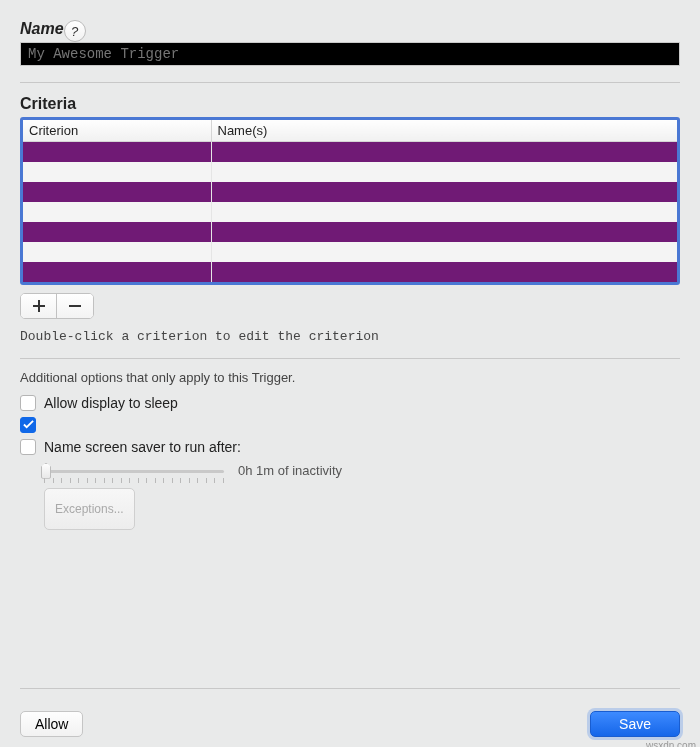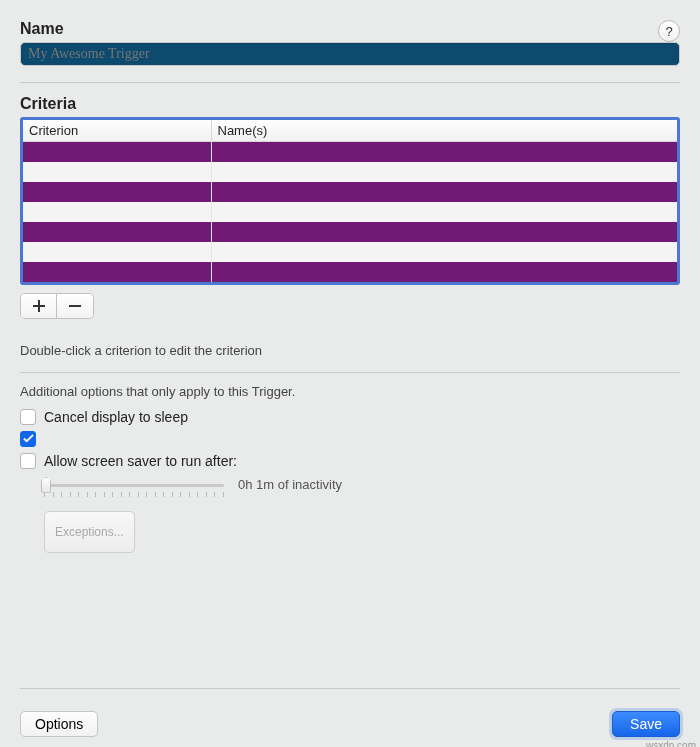--- a/index.html
+++ b/index.html
@@ -14,29 +14,29 @@
     height: 747px;
     position: relative;
   }
   .panel { padding: 20px 20px 0 20px; }
   .section-title { font-size: 16px; font-weight: 700; margin: 0 0 4px 0; }
   .section-desc { font-size: 13px; color: #444; margin-bottom: 8px; line-height: 1.4; }
   .name-input {
     width: 100%;
     height: 24px;
     border: 1px solid #c9c9c9;
-    background: #0c4a6e;
-    border-radius: 5px;
+    background: #000000;
+    border-radius: 0;
     padding: 2px 7px;
     font-size: 14px;
     color: #aaa;
-    font-family: Liberation Serif, serif;
+    font-family: Liberation Mono, monospace;
     box-shadow: inset 0 1px 1px rgba(0,0,0,0.08);
   }
-  .name-header { display:flex; justify-content: space-between; align-items:center; }
+  .name-header { display:flex; align-items:center;font-style:italic; }
   .help-btn {
     width: 22px; height: 22px; border-radius: 50%; border:1px solid #bbb;
     background: linear-gradient(#fff,#f1f1f1);
     display:flex; align-items:center; justify-content:center;
     font-size:13px; color:#333; cursor:pointer;
   }
   .divider { border-top:1px solid #c8c8c8; margin: 16px 0 12px 0; }
   .divider2 { border-top:1px solid #c8c8c8; margin: 14px 0 10px 0; }
   .table-wrap {
     border: 3px solid #4a78d4;
@@ -61,31 +61,31 @@
   .segbtn {
     display:inline-flex; margin-top:8px; border:1px solid #c1c1c1;
     border-radius:5px; overflow:hidden; background:#fff;
   }
   .segbtn button {
     width:36px; height:24px; border:none; background:linear-gradient(#fff,#f3f3f3);
     font-size:16px; font-weight:400; color:#333; cursor:pointer;
     display:flex; align-items:center; justify-content:center; padding:0;
   }
   .segbtn button:first-child { border-right:1px solid #c1c1c1; }
-  .hint { margin-top:24px; font-size:13px; color:#444; }
+  .hint { margin-top:10px; font-size:13px; color:#444;font-family:Liberation Mono, monospace; }
   .opts { margin-top:2px; }
   .opt-row { display:flex; align-items:center; gap:8px; margin:6px 0; font-size:14px; }
   .checkbox {
     width:16px; height:16px; border:1px solid #b5b5b5; border-radius:3px;
     background:#fff; display:inline-flex; align-items:center; justify-content:center;
     flex-shrink:0;
   }
   .checkbox.checked { background:#1068e8; border-color:#1068e8; }
   .checkbox.checked svg { width:11px; height:11px; }
-  .slider-row { display:flex; align-items:center; gap:14px; margin: 4px 0 12px 24px; }
+  .slider-row { display:flex; align-items:center; gap:14px; margin: 4px 0 3px 24px; }
   .slider {
     position:relative; width:180px; height:20px;
   }
   .slider-track {
     position:absolute; top:9px; left:0; right:0; height:3px;
     background:#c9c9c9; border-radius:2px;
   }
   .slider-knob {
     position:absolute; top:2px; left:0; width:10px; height:16px;
     background:linear-gradient(#fdfdfd,#e8e8e8);
@@ -109,21 +109,21 @@
     display:flex; justify-content:space-between; align-items:center;
   }
   .btn {
     border:1px solid #c5c5c5; border-radius:5px;
     background:linear-gradient(#fefefe,#f2f2f2);
     padding:4px 14px; font-size:14px; font-family:inherit;
     cursor:pointer;
   }
   .btn.primary {
     background:linear-gradient(#3e8bff,#1566e9);
-    border:1px solid #195dd0; color:#fff; padding:4px 17px;
+    border:1px solid #195dd0; color:#fff; padding:4px 28px;
     box-shadow: 0 0 0 3px rgba(70,130,230,0.28);
   }
   .watermark {
     position:absolute; right:4px; bottom:-4px; font-size:10px; color:#999;
   }
 </style>
 </head>
 <body>
 
 <div class="panel">
@@ -194,32 +194,32 @@
   </div>
   <div class="hint">Double-click a criterion to edit the criterion</div>
 
   <div class="divider2"></div>
 
   <div class="section-desc">Additional options that only apply to this Trigger.</div>
 
   <div class="opts">
     <div class="opt-row">
       <span class="checkbox"></span>
-      <span>Cancel display to sleep</span>
+      <span>Allow display to sleep</span>
     </div>
     <div class="opt-row">
       <span class="checkbox checked">
         <svg viewBox="0 0 12 12">
             <path d="M1 6l3 3 7-7" stroke="#fff" stroke-width="2" fill="none"></path>
           </svg>
       </span>
     </div>
     <div class="opt-row">
       <span class="checkbox"></span>
-      <span>Allow screen saver to run after:</span>
+      <span>Name screen saver to run after:</span>
     </div>
     <div class="slider-row">
       <div class="slider">
         <div class="slider-track"></div>
         <div class="slider-ticks">
           <span></span>
             <span></span>
             <span></span>
             <span></span>
             <span></span>
@@ -245,17 +245,17 @@
       </div>
       <span class="slider-label">0h 1m of inactivity</span>
     </div>
     <button class="exceptions-btn">Exceptions...</button>
   </div>
 </div>
 
 <div style="position:absolute; left:20px; right:20px; bottom:58px; border-top:1px solid #c8c8c8;"></div>
 
 <div class="footer">
-  <button class="btn">Options</button>
+  <button class="btn">Allow</button>
   <button class="btn primary">Save</button>
 </div>
 
 <div class="watermark">wsxdn.com</div>
 
 </body></html>

